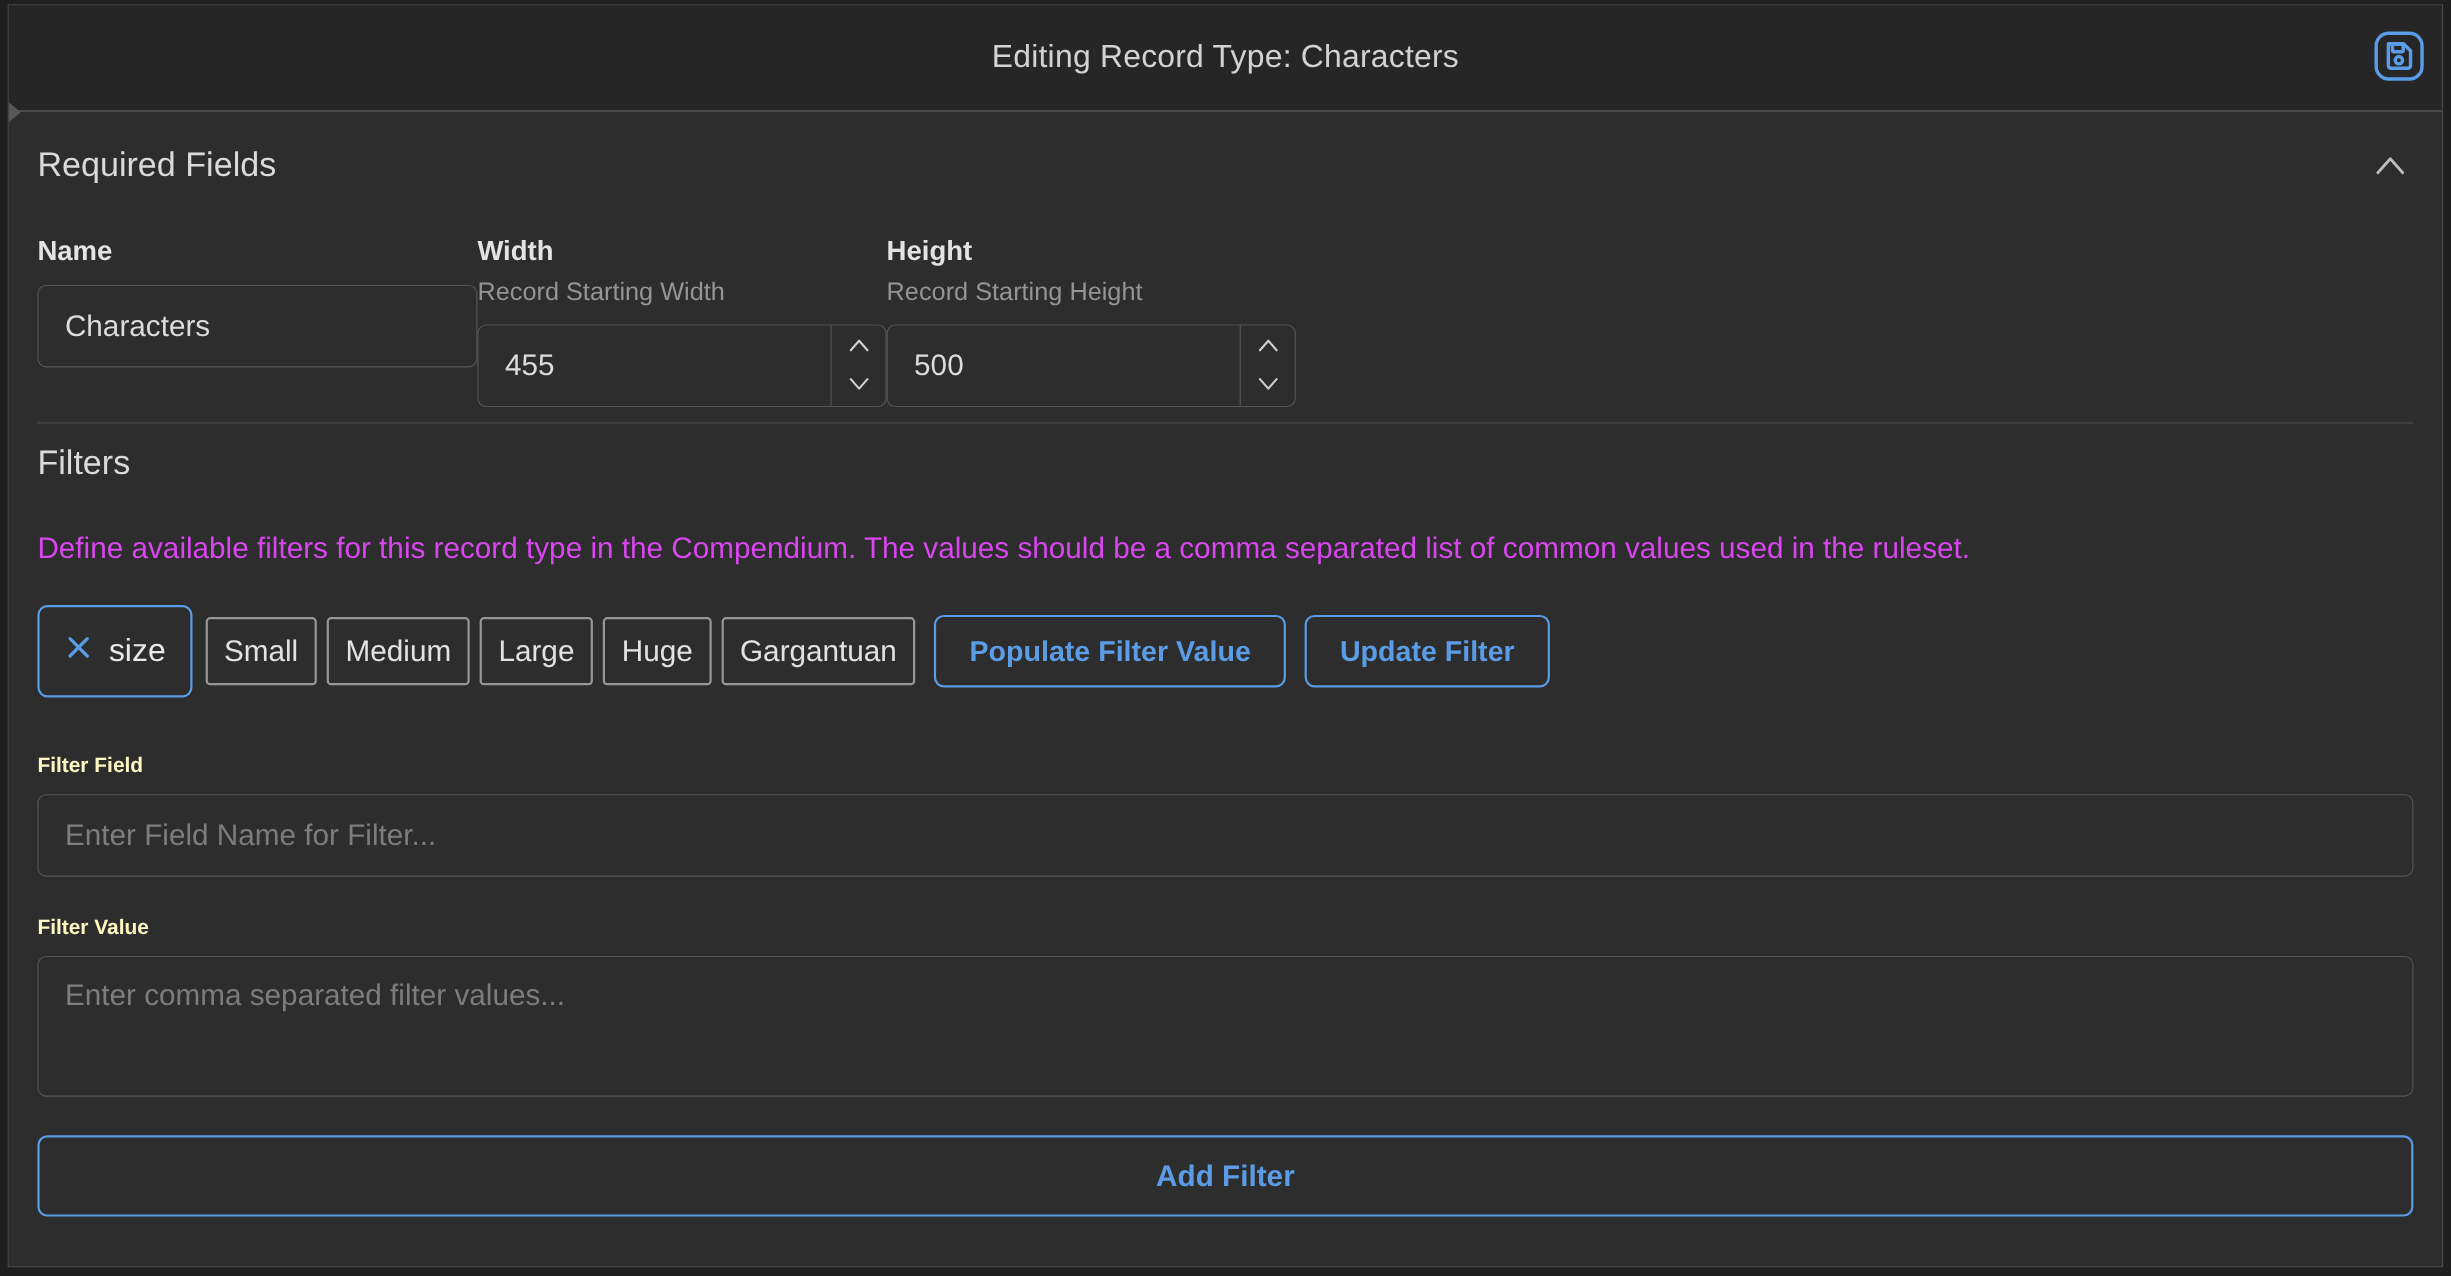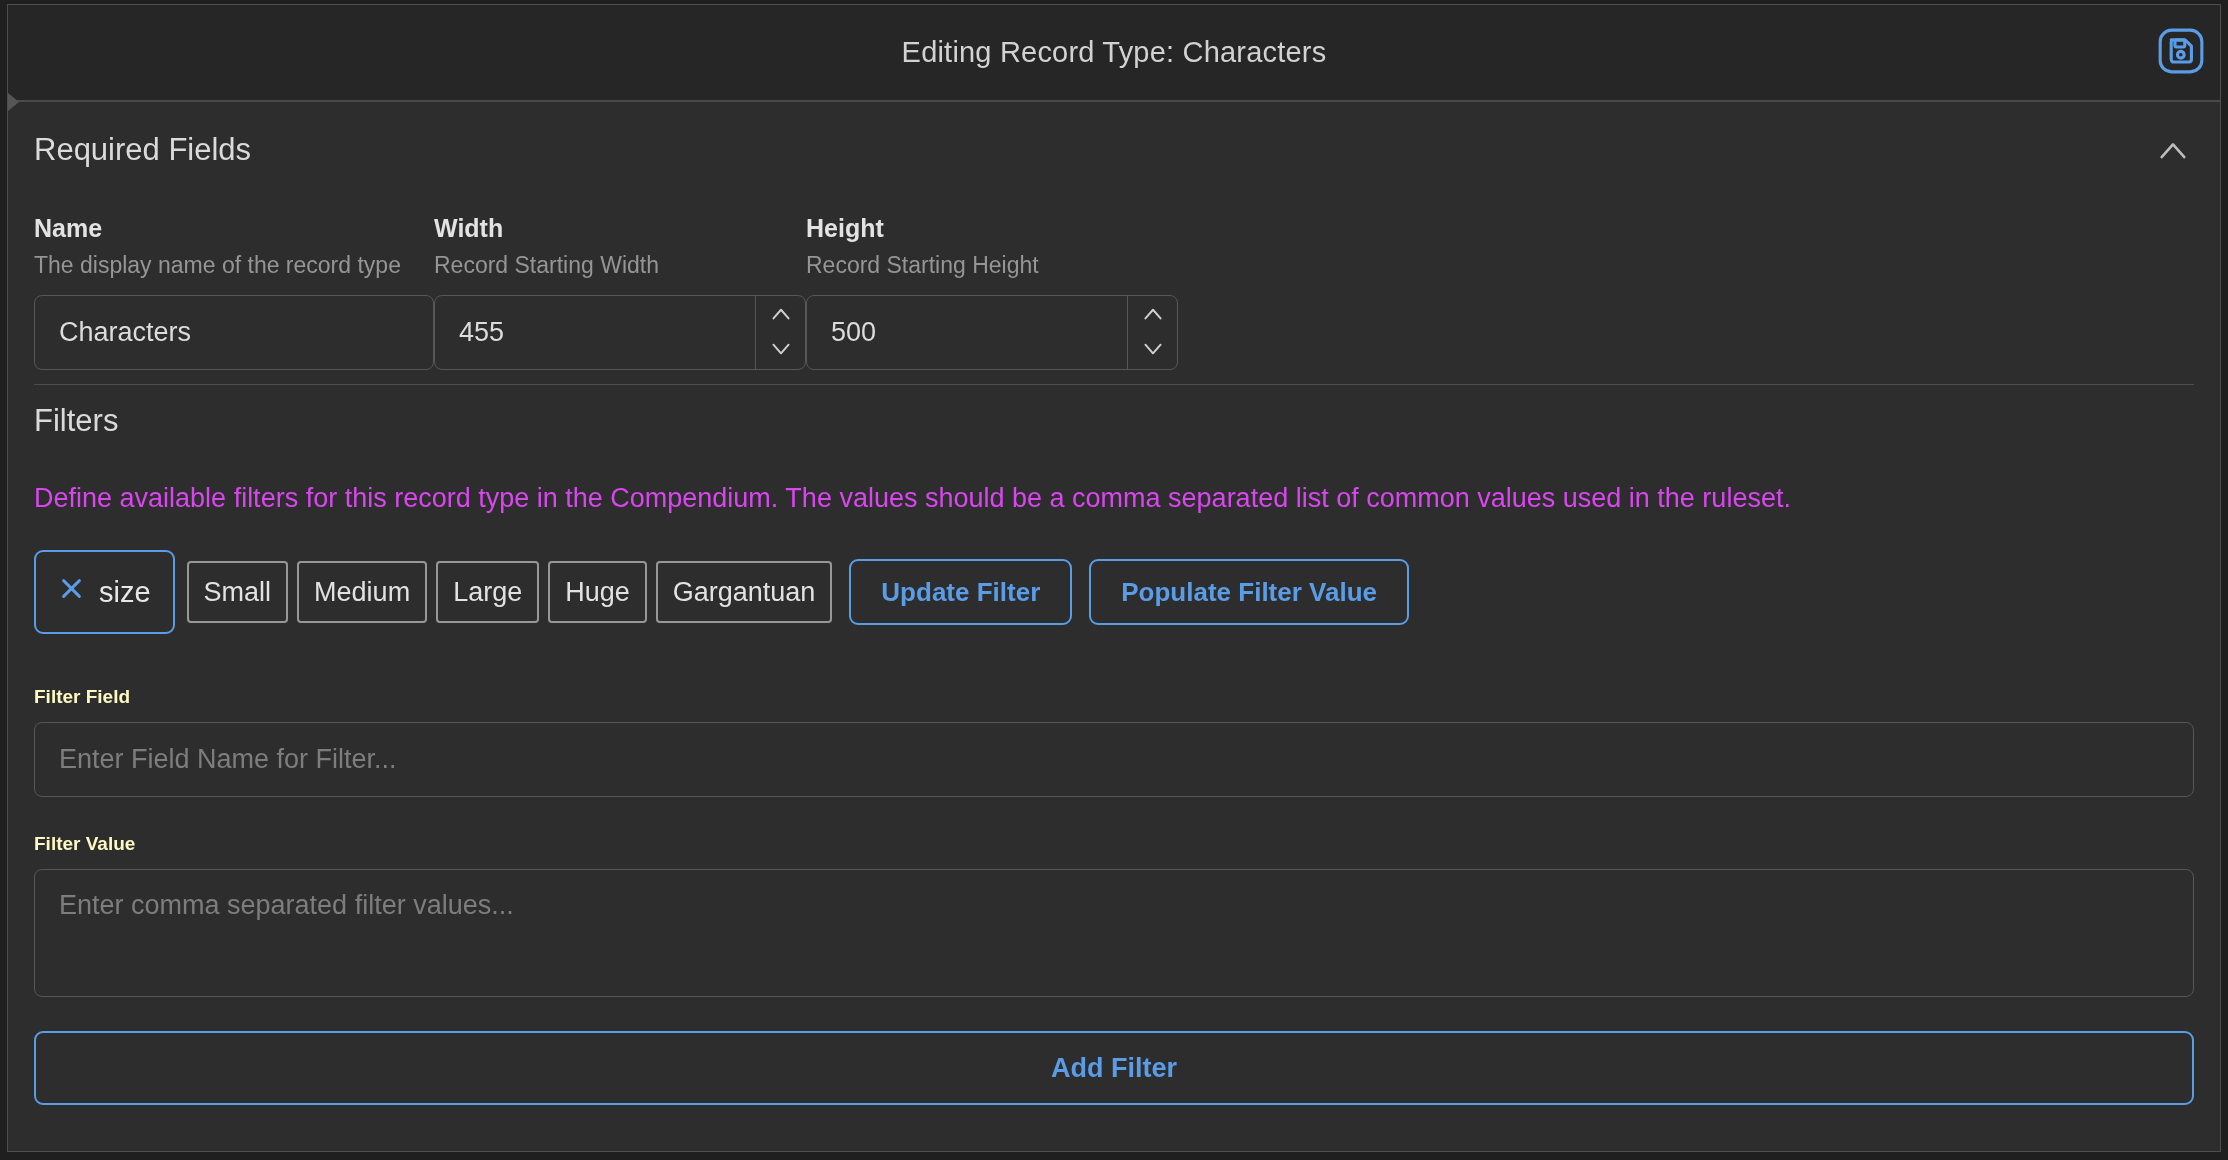--- a/index.html
+++ b/index.html
@@ -108,21 +108,20 @@
             <polyline points="4,13 12,4 20,13"></polyline>
           </svg>
         </span>
       </button>
     </div>
 
     <div class="fields-row">
 
       <div class="field f-name">
         <span class="field-label">Name</span>
-        <span class="field-desc">The display name of the record type</span>
         <input class="text-input" type="text" value="Characters" style="">
       </div>
 
 
       <div class="field f-num">
         <span class="field-label">Width</span>
         <span class="field-desc">Record Starting Width</span>
         <div class="num-wrap">
           <input class="num-input" type="text" value="455" style="">
           <div class="stepper">
@@ -185,22 +184,22 @@
         </span>
         <span>size</span>
       </button>
       <div class="chip-vals">
           <span class="chip">Small</span>
           <span class="chip">Medium</span>
           <span class="chip">Large</span>
           <span class="chip">Huge</span>
           <span class="chip">Gargantuan</span>
         </div>
+      <button class="blue-btn">Populate Filter Value</button>
       <button class="blue-btn">Update Filter</button>
-      <button class="blue-btn">Populate Filter Value</button>
     </div>
 
     <label class="input-label">Filter Field</label>
     <input class="text-input wide filter-field-input" type="text" placeholder="Enter Field Name for Filter..." style="">
 
     <label class="input-label" style="margin-top:36px;">Filter Value</label>
     <textarea class="filter-value-area" placeholder="Enter comma separated filter values..." style=""></textarea>
 
     <button class="add-filter-btn">Add Filter</button>
 

